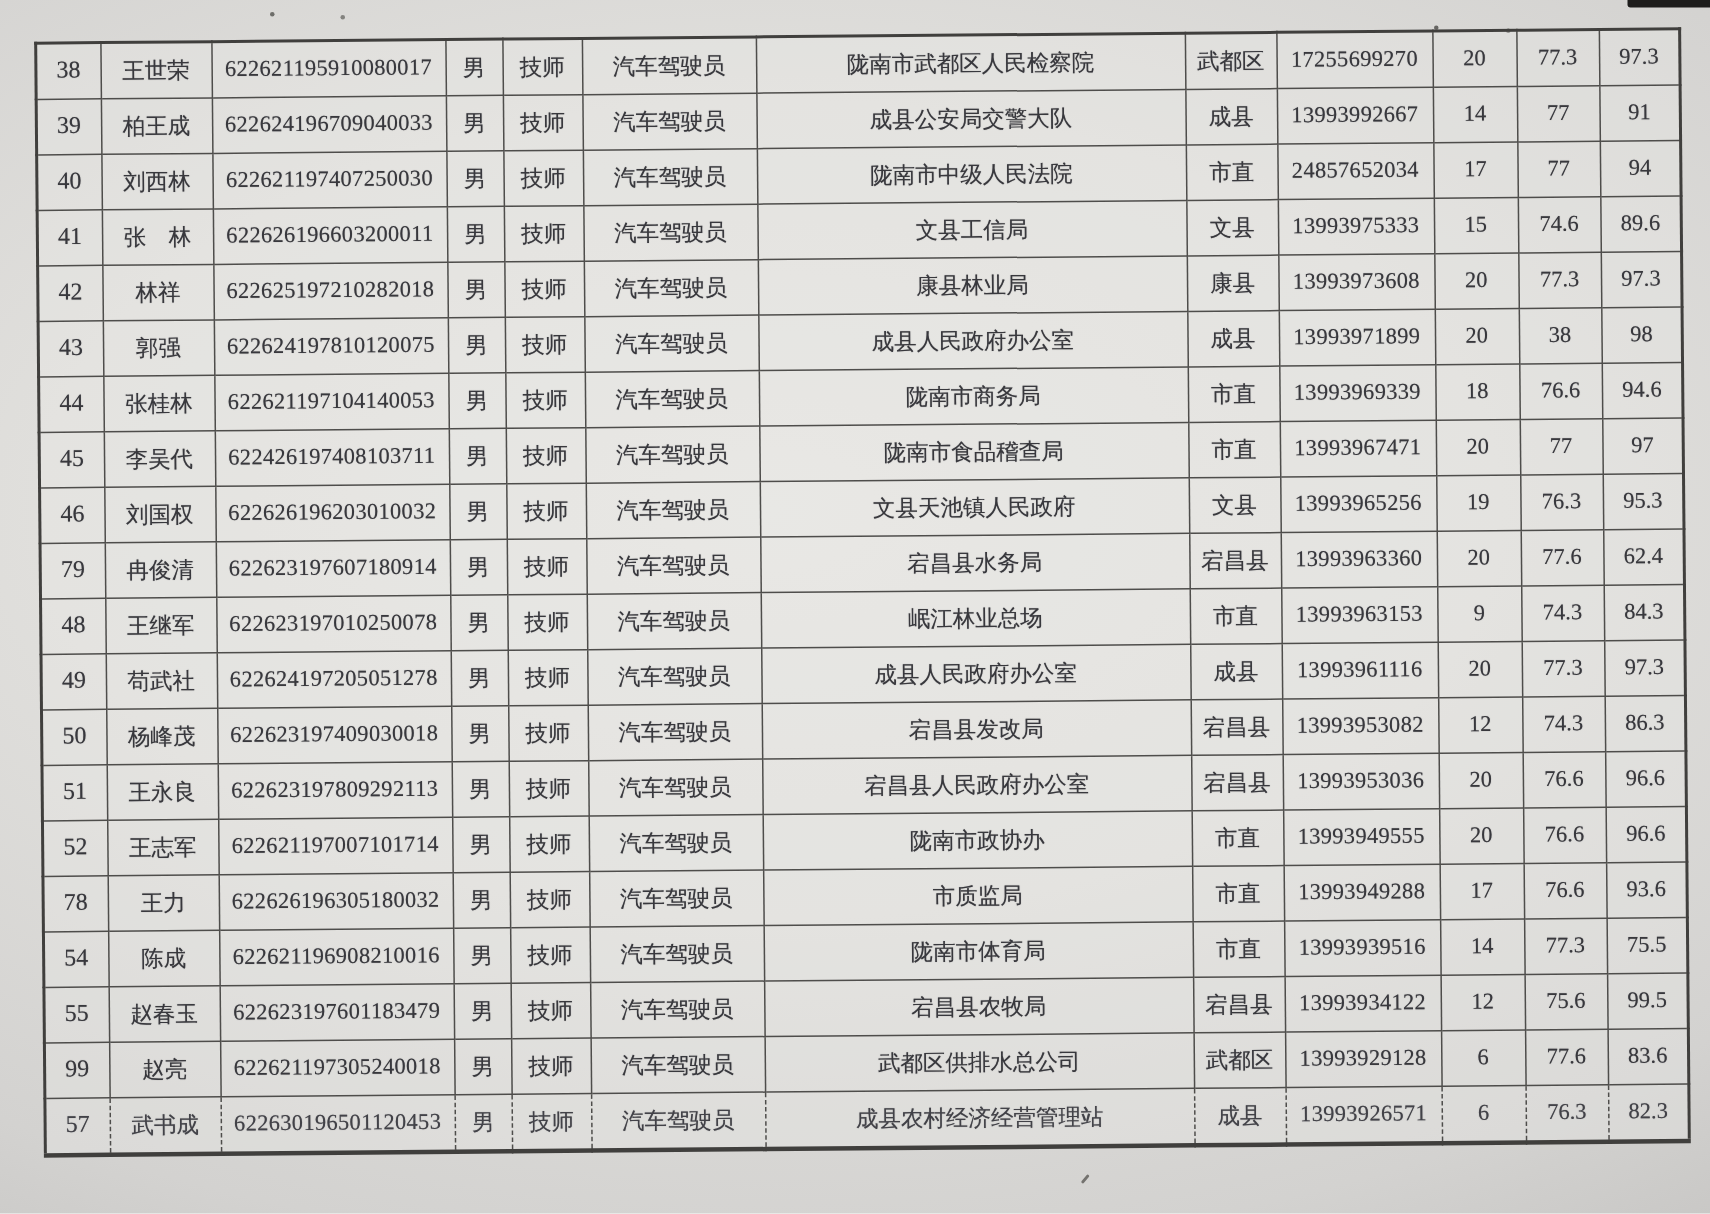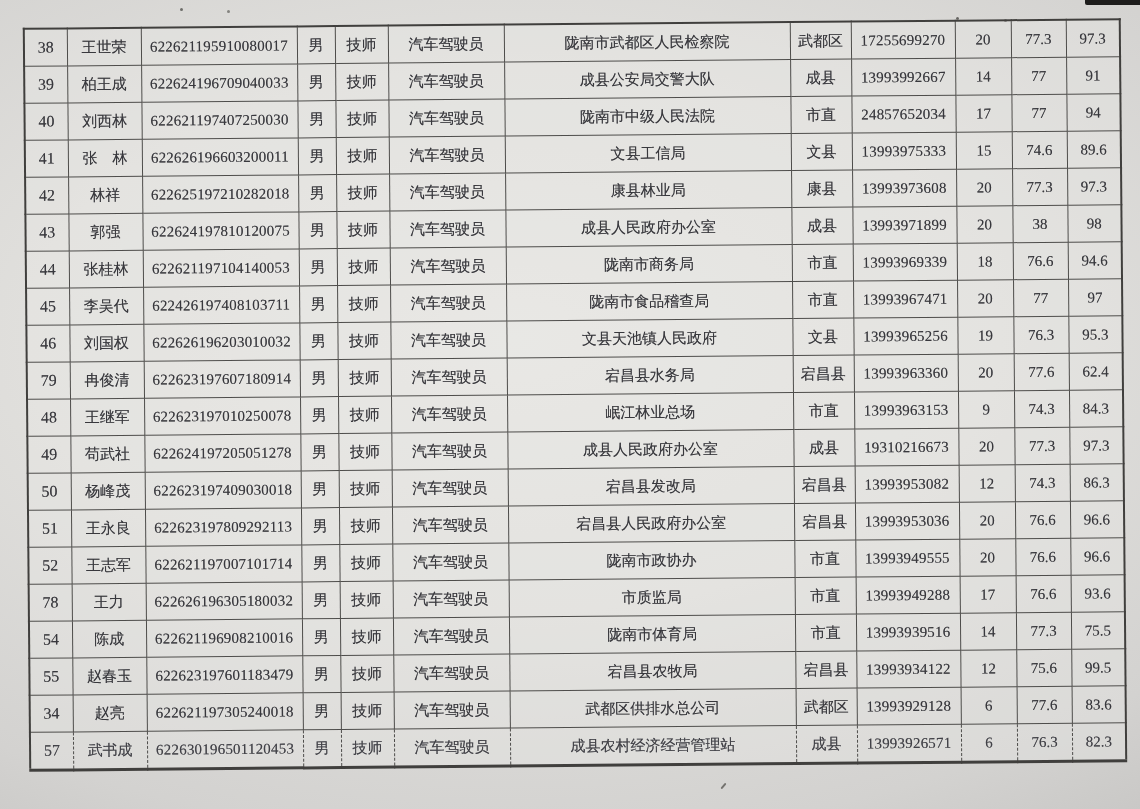--- a/index.html
+++ b/index.html
@@ -270,21 +270,21 @@
           </tr>
           <tr>
             <td class="col-no">49</td>
             <td class="col-name">苟武社</td>
             <td class="col-id_number">622624197205051278</td>
             <td class="col-gender">男</td>
             <td class="col-title">技师</td>
             <td class="col-occupation">汽车驾驶员</td>
             <td class="col-work_unit">成县人民政府办公室</td>
             <td class="col-region">成县</td>
-            <td class="col-phone">19310216673</td>
+            <td class="col-phone">13993961116</td>
             <td class="col-count">20</td>
             <td class="col-score1">77.3</td>
             <td class="col-score2">97.3</td>
           </tr>
           <tr>
             <td class="col-no">50</td>
             <td class="col-name">杨峰茂</td>
             <td class="col-id_number">622623197409030018</td>
             <td class="col-gender">男</td>
             <td class="col-title">技师</td>
@@ -360,21 +360,21 @@
             <td class="col-title">技师</td>
             <td class="col-occupation">汽车驾驶员</td>
             <td class="col-work_unit">宕昌县农牧局</td>
             <td class="col-region">宕昌县</td>
             <td class="col-phone">13993934122</td>
             <td class="col-count">12</td>
             <td class="col-score1">75.6</td>
             <td class="col-score2">99.5</td>
           </tr>
           <tr>
-            <td class="col-no">34</td>
+            <td class="col-no">99</td>
             <td class="col-name">赵亮</td>
             <td class="col-id_number">622621197305240018</td>
             <td class="col-gender">男</td>
             <td class="col-title">技师</td>
             <td class="col-occupation">汽车驾驶员</td>
             <td class="col-work_unit">武都区供排水总公司</td>
             <td class="col-region">武都区</td>
             <td class="col-phone">13993929128</td>
             <td class="col-count">6</td>
             <td class="col-score1">77.6</td>

